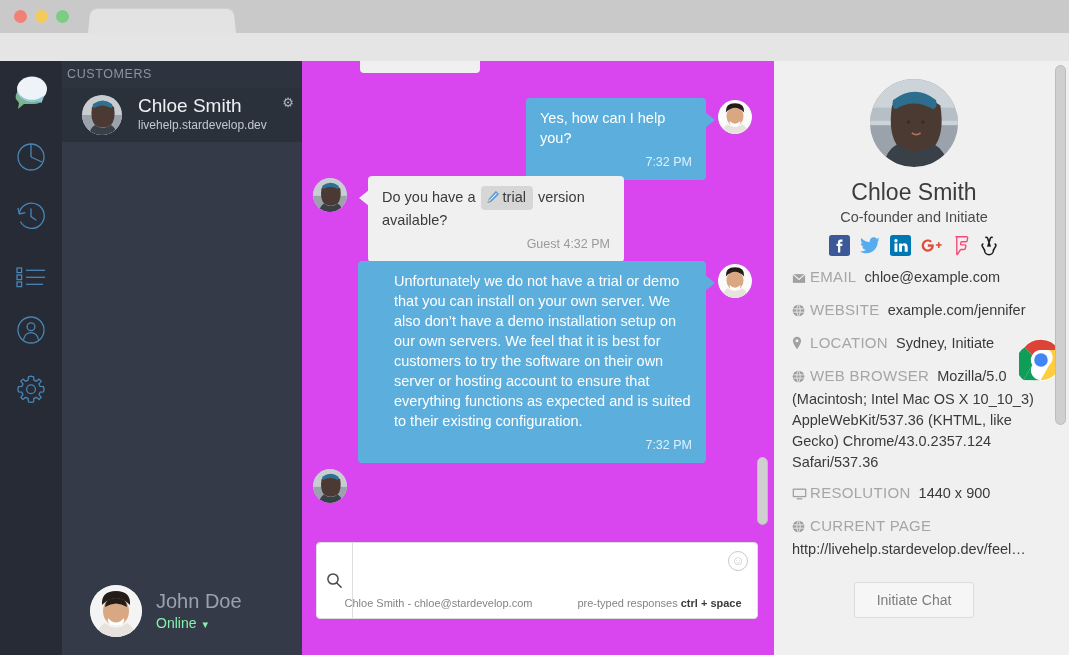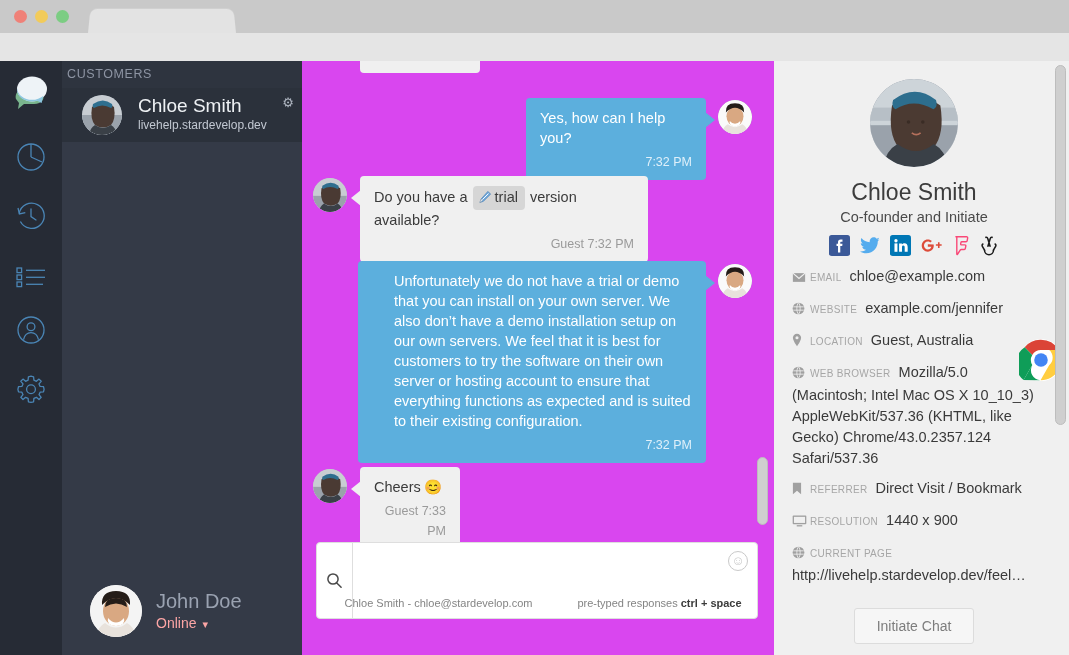--- a/index.html
+++ b/index.html
@@ -63,21 +63,21 @@
     cursor:pointer; line-height:1;
   }
 
   .me-row {
     position:absolute; left:0; bottom:12px; width:240px; height:64px;
     display:flex; align-items:center; padding-left:28px;
   }
   .me-avatar { width:52px; height:52px; border-radius:50%; overflow:hidden; flex:none; background:#f2f2f2; }
   .me-text { margin-left:14px; }
   .me-name { color:#9aa2b1; font-size:20px; line-height:22px; }
-  .me-status { color:#fca5a5; font-size:14px; line-height:18px; margin-top:2px; }
+  .me-status { color:#86efac; font-size:14px; line-height:18px; margin-top:2px; }
   .me-caret { display:inline-block; margin-left:6px; font-size:11px; }
 
   
   .chat {
     position:absolute; left:302px; top:61px; width:472px; height:594px;
     background:#d946ef; overflow:hidden;
   }
   .chat-scroll { position:absolute; left:0; top:0; width:472px; height:529px; overflow:hidden; }
 
   .msg { position:absolute; }
@@ -156,21 +156,21 @@
     width:88px; height:88px; border-radius:50%; overflow:hidden;
     margin:0 auto; background:#9aa3ad;
   }
   .info-name { text-align:center; font-size:23px; color:#3c3c3c; margin-top:12px; font-weight:400; }
   .info-role { text-align:center; font-size:14.5px; color:#4a4a4a; margin-top:3px; }
   .socials { display:flex; justify-content:center; gap:9px; margin-top:10px; }
   .socials span { cursor:pointer; line-height:0; }
 
   .field { margin-top:9px; font-size:14.5px; color:#3a3a3a; line-height:21px; }
   .field .ic { display:inline-block; width:15px; color:#a0a0a0; vertical-align:-2px; margin-right:3px; }
-  .field .lbl { color:#a6a6a6; letter-spacing:.3px; font-size:10px; }
+  .field .lbl { color:#a6a6a6; letter-spacing:.3px; font-size:15px; }
   .field .val { color:#3a3a3a; }
   .chrome-logo { position:absolute; right:6px; top:277px; width:44px; height:44px; }
 
   .initiate-wrap { text-align:center; margin-top:22px; padding-bottom:20px; }
   .initiate {
     display:inline-block; padding:9px 22px; background:#f6f6f6;
     border:1px solid #dcdcdc; border-radius:3px;
     color:#7d7d7d; font-size:14px; cursor:pointer;
     font-family:"Liberation Sans", sans-serif;
   }
@@ -336,27 +336,27 @@
             <rect width="52" height="52" fill="#fafafa"></rect>
             <ellipse cx="26" cy="25" rx="13" ry="15" fill="#d9a882"></ellipse>
             <path d="M12 19 q14 -14 28 0 q1 -14 -14 -14 q-15 0 -14 14z" fill="#241c18"></path>
             <path d="M18 32 q8 9 16 0 q2 7 -8 8 q-10 -1 -8 -8z" fill="#fff"></path>
             <path d="M15 37 q11 9 22 0 q8 4 9 16 h-40 q1 -12 9 -16z" fill="#e8e2dc"></path>
           </g>
         </svg>
       </div>
 
       <div class="msg" style="left:58px; top:115px;">
-        <div class="bubble guest" style="width:288px;">
+        <div class="bubble guest" style="width:256px;margin-left:8px;">
           <div><span>Do you have a </span><span class="pill"><span class="pen"><svg width="14" height="14" viewBox="0 0 16 16">
                     <path d="M11.3 1.6 L14.4 4.7 L6.2 12.9 L2.2 14.3 L3.6 10.3 Z" fill="#6fa8dc" stroke="#4a7fb5" stroke-width="0.8" stroke-linejoin="round"></path>
                     <path d="M2.2 14.3 L3.6 10.3 L5.1 11.8 Z" fill="#ffffff" stroke="#9aa0a6" stroke-width="0.6"></path>
                     <line x1="5" y1="11" x2="12" y2="4" stroke="#ffffff" stroke-width="1.1"></line>
                   </svg></span><span>trial</span></span><span> version available?</span></div>
-          <div class="btime">Guest 7:32 PM</div>
+          <div class="btime">Guest 4:32 PM</div>
         </div>
       </div>
       <div class="msg-avatar" style="left:11px; top:117px;">
         <svg width="34" height="34" viewBox="0 0 40 40">
           <defs>
               <clipPath id="cD">
                 <circle cx="20" cy="20" r="20"></circle>
               </clipPath>
             </defs>
           <g clip-path="url(#cD)">
@@ -386,26 +386,20 @@
           <g clip-path="url(#cE)">
             <rect width="52" height="52" fill="#fafafa"></rect>
             <ellipse cx="26" cy="25" rx="13" ry="15" fill="#d9a882"></ellipse>
             <path d="M12 19 q14 -14 28 0 q1 -14 -14 -14 q-15 0 -14 14z" fill="#241c18"></path>
             <path d="M18 32 q8 9 16 0 q2 7 -8 8 q-10 -1 -8 -8z" fill="#fff"></path>
             <path d="M15 37 q11 9 22 0 q8 4 9 16 h-40 q1 -12 9 -16z" fill="#e8e2dc"></path>
           </g>
         </svg>
       </div>
 
-      <div class="msg" style="left:58px; top:406px;">
-        <div class="bubble guest" style="width:100px;">
-          <div>Cheers 😊</div>
-          <div class="btime">Guest 7:33 PM</div>
-        </div>
-      </div>
       <div class="msg-avatar" style="left:11px; top:408px;">
         <svg width="34" height="34" viewBox="0 0 40 40">
           <defs>
               <clipPath id="cF">
                 <circle cx="20" cy="20" r="20"></circle>
               </clipPath>
             </defs>
           <g clip-path="url(#cF)">
             <rect width="40" height="40" fill="#c8cdd2"></rect>
             <rect y="21" width="40" height="19" fill="#9aa2ab"></rect>
@@ -504,35 +498,30 @@
         <span class="ic"><svg width="13" height="13" viewBox="0 0 14 14">
               <circle cx="7" cy="7" r="6.3" fill="#a0a0a0"></circle>
               <path d="M1.3 5.2h11.4M1.3 8.8h11.4M7 .8c2.4 2.6 2.4 9.8 0 12.4M7 .8C4.6 3.4 4.6 10.6 7 13.2" fill="none" stroke="#f0f0f0" stroke-width="0.9"></path>
             </svg></span><span class="lbl">WEBSITE</span>&nbsp; <span class="val">example.com/jennifer</span>
       </div>
 
       <div class="field">
         <span class="ic"><svg width="10" height="14" viewBox="0 0 11 15">
               <path d="M5.5.6C3 .6 1 2.6 1 5.1c0 3.4 4.5 9.3 4.5 9.3S10 8.5 10 5.1C10 2.6 8 .6 5.5.6z" fill="#a0a0a0"></path>
               <circle cx="5.5" cy="5" r="1.7" fill="#f0f0f0"></circle>
-            </svg></span><span class="lbl">LOCATION</span>&nbsp; <span class="val">Guest, Australia</span>
+            </svg></span><span class="lbl">LOCATION</span>&nbsp; <span class="val">Sydney, Initiate</span>
       </div>
 
       <div class="field">
         <span class="ic"><svg width="13" height="13" viewBox="0 0 14 14">
               <circle cx="7" cy="7" r="6.3" fill="#a0a0a0"></circle>
               <path d="M1.3 5.2h11.4M1.3 8.8h11.4M7 .8c2.4 2.6 2.4 9.8 0 12.4M7 .8C4.6 3.4 4.6 10.6 7 13.2" fill="none" stroke="#f0f0f0" stroke-width="0.9"></path>
             </svg></span><span class="lbl">WEB BROWSER</span>&nbsp; <span class="val">Mozilla/5.0 (Macintosh; Intel Mac OS X 10_10_3) AppleWebKit/537.36 (KHTML, like Gecko) Chrome/43.0.2357.124 Safari/537.36</span>
       </div>
 
-      <div class="field">
-        <span class="ic"><svg width="10" height="13" viewBox="0 0 11 14">
-              <path d="M1 .8h9v12.4L5.5 9.6 1 13.2z" fill="#a0a0a0"></path>
-            </svg></span><span class="lbl">REFERRER</span>&nbsp; <span class="val">Direct Visit / Bookmark</span>
-      </div>
 
       <div class="field">
         <span class="ic"><svg width="15" height="12" viewBox="0 0 16 13">
               <rect x="0.6" y="0.6" width="14.8" height="9.4" rx="1" fill="#a0a0a0"></rect>
               <rect x="2" y="2" width="12" height="6.6" fill="#f0f0f0"></rect>
               <rect x="5" y="11" width="6" height="1.4" fill="#a0a0a0"></rect>
             </svg></span><span class="lbl">RESOLUTION</span>&nbsp; <span class="val">1440 x 900</span>
       </div>
 
       <div class="field">

